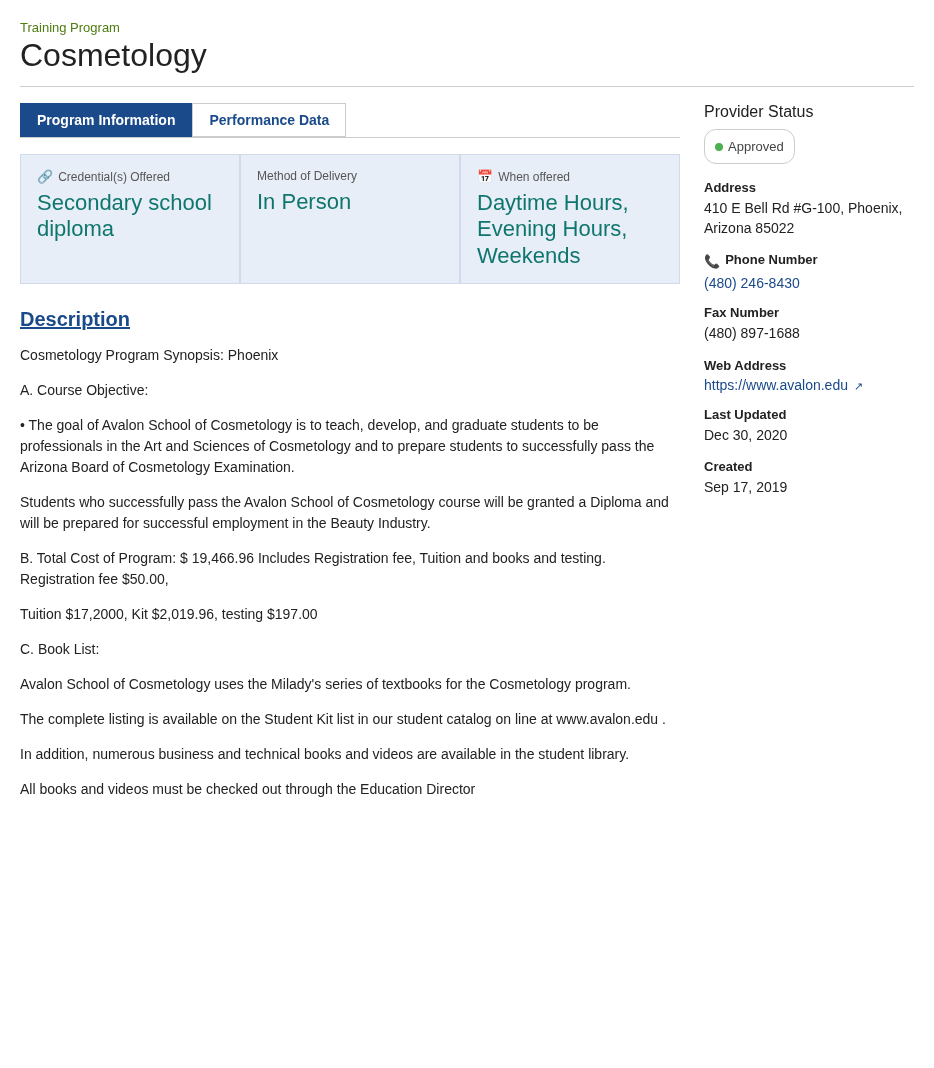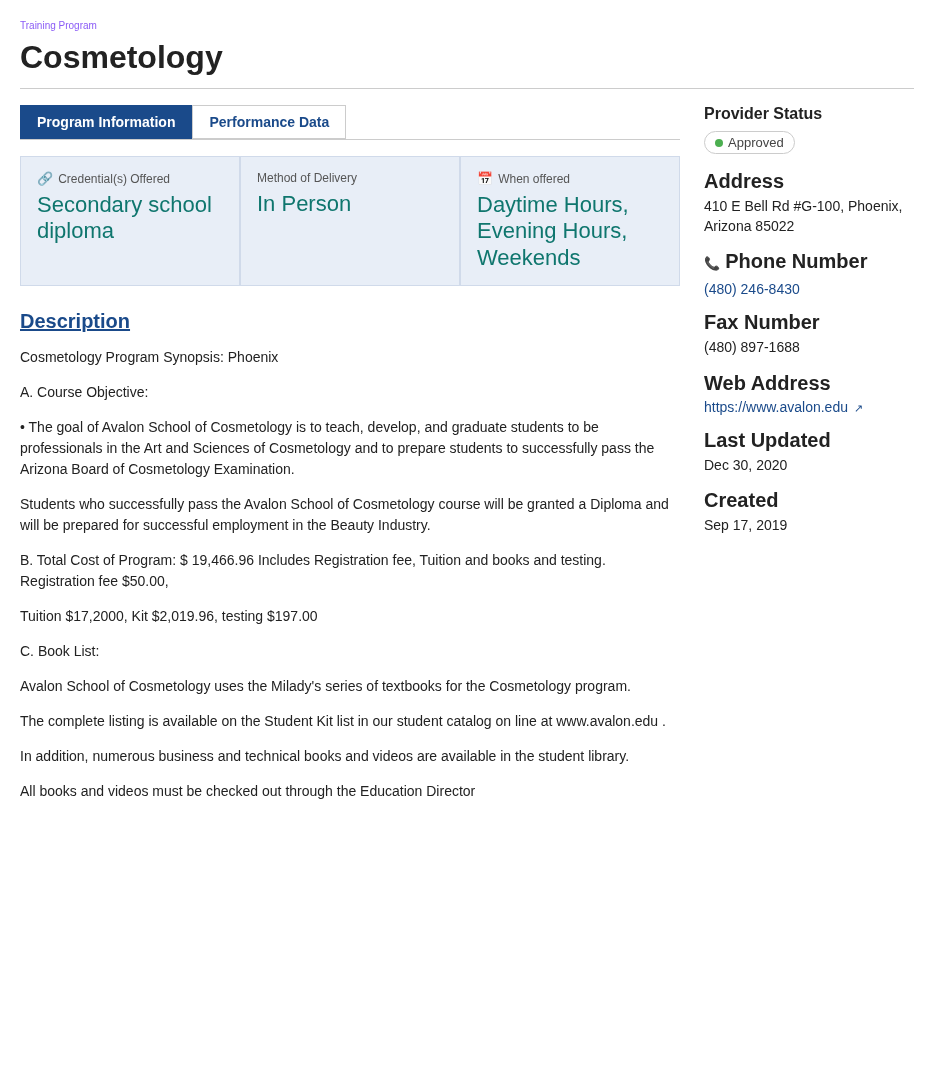--- a/index.html
+++ b/index.html
@@ -1,21 +1,21 @@
 <!DOCTYPE html>
 <html><head>
   <meta charset="utf-8">
   <style>
     * { box-sizing: border-box; margin: 0; padding: 0; }
     body { font-family: Arial, sans-serif; font-size: 14px; color: #222; background: #fff; }
     .page-wrapper { max-width: 934px; margin: 0 auto; padding: 20px 20px 40px 20px; }
 
     .page-header { margin-bottom: 16px; border-bottom: 1px solid #ccc; padding-bottom: 12px; }
-    .page-subtitle { font-size: 10px; color: #8b5cf6; margin-bottom: 8px; }
-    .page-title { font-size: 32px; font-weight: bold; color: #222; }
+    .page-subtitle { font-size: 13px; color: #4d7c0f; margin-bottom: 2px; }
+    .page-title { font-size: 32px; font-weight: normal; color: #222; }
 
     .content-layout { display: flex; gap: 24px; }
     .main-content { flex: 1; min-width: 0; }
     .sidebar { width: 210px; flex-shrink: 0; }
 
     
     .tabs { display: flex; border-bottom: 1px solid #ccc; margin-bottom: 16px; }
     .tab { padding: 8px 16px; cursor: pointer; font-size: 14px; font-weight: 600; border: 1px solid transparent; }
     .tab.active { background: #1a4a8a; color: #fff; border-color: #1a4a8a; }
     .tab.inactive { background: #fff; color: #1a4a8a; border-color: #ccc; text-align: right; }
@@ -26,26 +26,26 @@
     .info-card + .info-card { border-left: 1px solid #d0daea; }
     .info-card-label { font-size: 12px; color: #555; margin-bottom: 6px; display: flex; align-items: center; gap: 5px; }
     .info-card-label .icon { font-size: 13px; }
     .info-card-value { font-size: 22px; font-weight: 400; color: #0f766e; line-height: 1.2; }
 
     
     .section-title { font-size: 20px; font-weight: bold; color: #1a4a8a; margin-bottom: 14px; text-decoration: underline; }
     .description-text p { margin-bottom: 14px; line-height: 1.5; font-size: 14px; color: #222; }
 
     
-    .provider-status-label { font-size: 16px; font-weight: bold; margin-bottom: 8px; }
-    .status-badge { display: inline-flex; align-items: center; gap: 5px; border: 1px solid #ccc; border-radius: 12px; padding: 3px 10px; font-size: 13px; color: #444; margin-bottom: 16px; }
+    .provider-status-label { font-size: 16px; font-weight: normal; margin-bottom: 8px; }
+    .status-badge { display: inline-flex; align-items: center; gap: 5px; border: 1px solid #ccc; border-radius: 12px; padding: 9px 10px; font-size: 13px; color: #444; margin-bottom: 16px; }
     .status-dot { width: 8px; height: 8px; border-radius: 50%; background: #4caf50; }
 
     .sidebar-section { margin-bottom: 14px; }
-    .sidebar-section-label { font-size: 20px; font-weight: bold; margin-bottom: 4px; color: #222; }
+    .sidebar-section-label { font-size: 13px; font-weight: bold; margin-bottom: 4px; color: #222; }
     .sidebar-section-value { font-size: 14px; color: #222; line-height: 1.4; }
     .sidebar-phone-row { display: flex; align-items: center; gap: 5px; margin-bottom: 4px; }
     .phone-icon { font-size: 13px; }
     .link-value { color: #1a4a8a; text-decoration: none; }
     .external-icon { font-size: 11px; color: #1a4a8a; display: inline-block; margin-left: 2px; }
   </style>
 </head>
 <body>
 
 <div class="page-wrapper">

